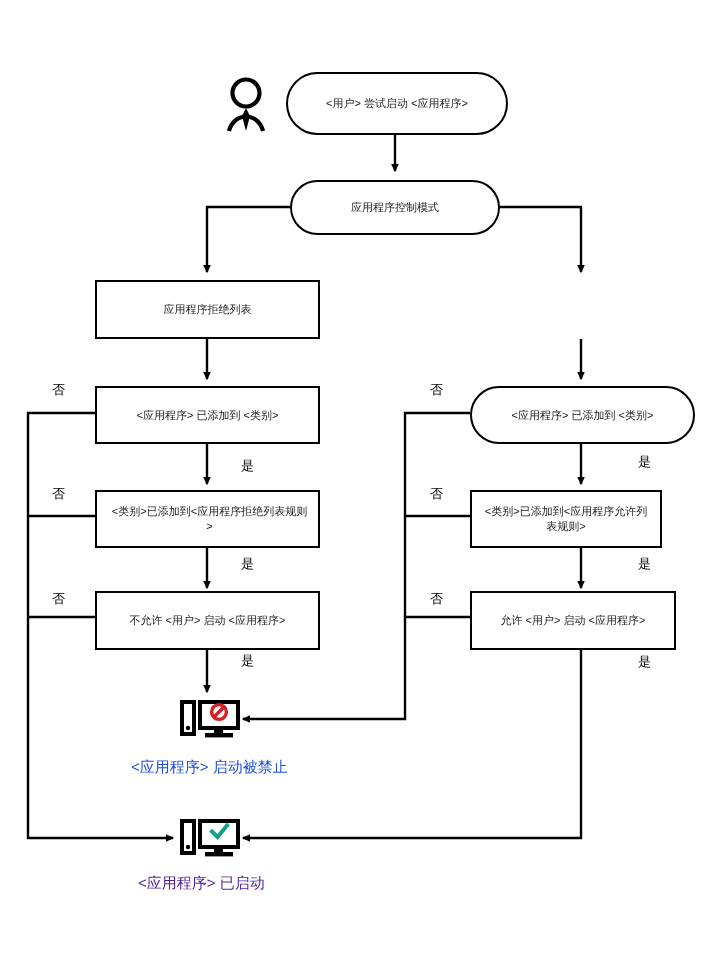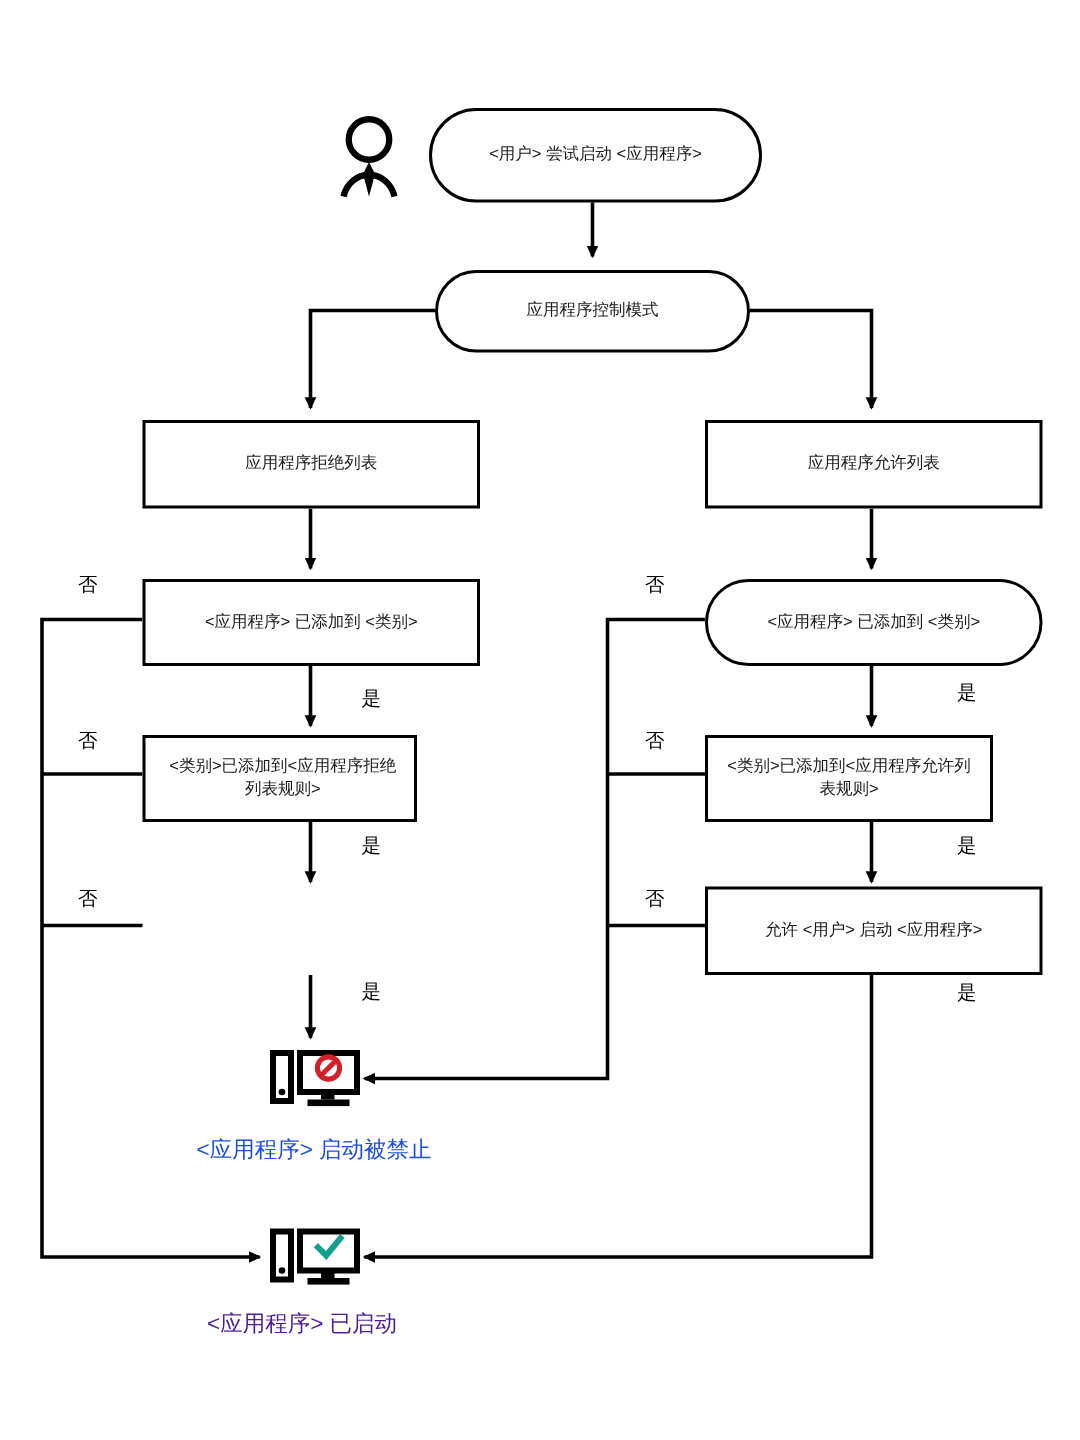--- a/index.html
+++ b/index.html
@@ -78,32 +78,32 @@
       <path d="M30,10.5 L35.5,16 L45,4.5" fill="none" stroke="#13A08A" stroke-width="4" stroke-linecap="square"></path>
     </g>
   </svg>
 
   <div class="node rounded" style="left:290px;top:180px;width:210px;height:55px;">应用程序控制模式</div>
 
   <div class="node rounded" style="left:286px;top:72px;width:222px;height:63px;">&lt;用户&gt; 尝试启动 &lt;应用程序&gt;</div>
 
   <div class="node" style="left:95px;top:280px;width:225px;height:59px;text-align:right;">应用程序拒绝列表</div>
 
-  <div class="node" style="left:470px;top:280px;width:225px;height:59px;">应用程序允许列表</div>
 
   <div class="node" style="left:95px;top:386px;width:225px;height:58px;">&lt;应用程序&gt; 已添加到 &lt;类别&gt;</div>
 
   <div class="node rounded" style="left:470px;top:386px;width:225px;height:58px;">&lt;应用程序&gt; 已添加到 &lt;类别&gt;</div>
 
-  <div class="node" style="left:95px;top:490px;width:183px;height:58px;padding-left:12px;">&lt;类别&gt;已添加到&lt;应用程序拒绝列表规则&gt;</div>
+  <div class="node" style="left:95px;top:490px;width:225px;height:58px;padding-left:12px;">&lt;类别&gt;已添加到&lt;应用程序拒绝列表规则&gt;</div>
 
   <div class="node" style="left:470px;top:490px;width:192px;height:58px;">&lt;类别&gt;已添加到&lt;应用程序允许列表规则&gt;</div>
 
+  <div class="node" style="left:95px;top:591px;width:225px;height:59px;">不允许 &lt;用户&gt; 启动 &lt;应用程序&gt;</div>
 
-  <div class="node" style="left:470px;top:591px;width:225px;height:59px;">允许 &lt;用户&gt; 启动 &lt;应用程序&gt;</div>
+  <div class="node" style="left:470px;top:591px;width:206px;height:59px;">允许 &lt;用户&gt; 启动 &lt;应用程序&gt;</div>
 
   <div class="edge-label" style="left:52px;top:383px;">否</div>
   <div class="edge-label" style="left:52px;top:487px;">否</div>
   <div class="edge-label" style="left:52px;top:592px;">否</div>
 
   <div class="edge-label" style="left:241px;top:459px;">是</div>
   <div class="edge-label" style="left:241px;top:557px;">是</div>
   <div class="edge-label" style="left:241px;top:654px;">是</div>
 
   <div class="edge-label" style="left:430px;top:383px;">否</div>

